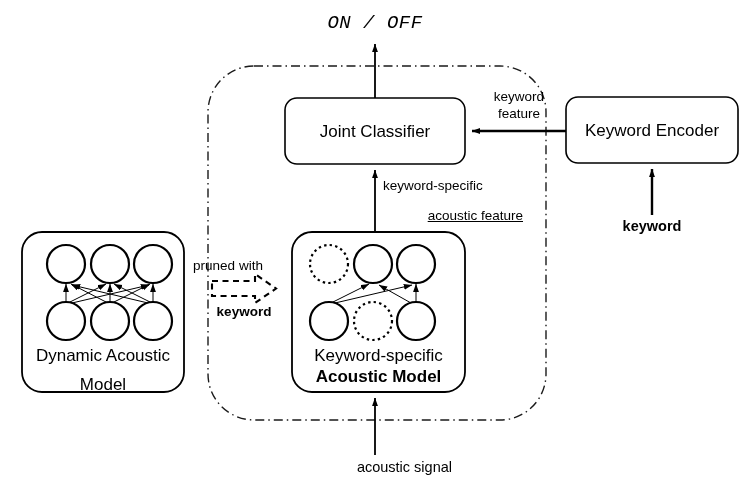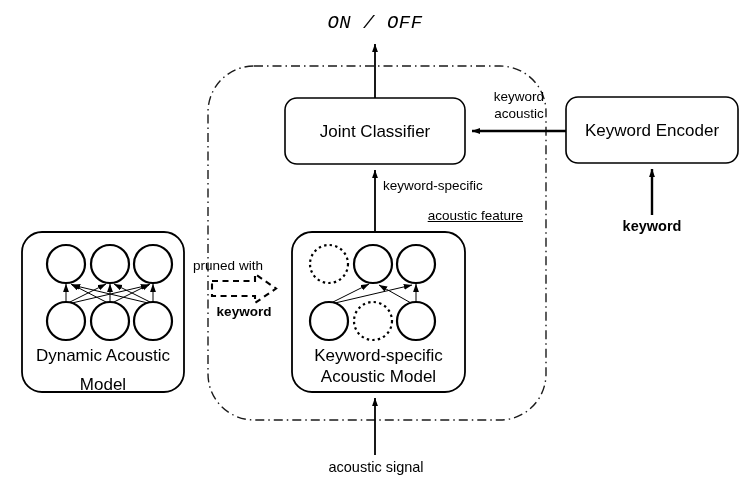--- a/index.html
+++ b/index.html
@@ -41,20 +41,21 @@
   }
   .lbl-small {
     font-size: 13.5px;
   }
   .lbl-bold {
     font-weight: bold;
     font-size: 13.5px;
   }
   .lbl-sig {
     font-size: 14.5px;
+    text-align: right;
   }
 </style>
 </head>
 <body>
 
 <div id="canvas">
 
   <svg id="diagram-svg" viewBox="0 0 756 496">
     <defs>
       <marker id="arrowhead" markerWidth="9" markerHeight="9" refX="7.4" refY="3.2" orient="auto" markerUnits="strokeWidth">
@@ -132,24 +133,24 @@
   <div class="lbl lbl-title" style="left:296px; top:12px; width:158px;">ON / OFF</div>
 
   <div class="lbl lbl-box" style="left:285px; top:121px; width:180px;">Joint Classifier</div>
 
   <div class="lbl lbl-box" style="left:566px; top:120px; width:172px;">Keyword Encoder</div>
 
   <div class="lbl lbl-box" style="left:16px; top:345px; width:174px;">Dynamic Acoustic</div>
   <div class="lbl lbl-box" style="left:16px; top:374px; width:174px;">Model</div>
 
   <div class="lbl lbl-box" style="left:292px; top:345px; width:173px;">Keyword-specific</div>
-  <div class="lbl lbl-box" style="left:292px; top:366px; width:173px;">Acoustic Model</div>
+  <div class="lbl lbl-box" style="left:292px; top:366px; width:173px;font-weight:bold;">Acoustic Model</div>
 
   <div class="lbl lbl-small" style="left:472px; top:89px; width:94px;">keyword</div>
-  <div class="lbl lbl-small" style="left:472px; top:106px; width:94px;">acoustic</div>
+  <div class="lbl lbl-small" style="left:472px; top:106px; width:94px;">feature</div>
 
   <div class="lbl lbl-small" style="left:383px; top:178px; width:140px; text-align:left;">keyword-specific</div>
   <div class="lbl lbl-small" style="left:383px; top:208px; width:140px; text-align:right;text-decoration:underline;">acoustic feature</div>
 
   <div class="lbl lbl-small" style="left:180px; top:258px; width:96px;">pruned with</div>
   <div class="lbl lbl-bold" style="left:201px; top:304px; width:86px;">keyword</div>
 
   <div class="lbl lbl-sig" style="left:300px; top:458px; width:152px;">acoustic signal</div>
 
   <div class="lbl lbl-bold" style="left:596px; top:217px; width:112px; font-size:14.5px;">keyword</div>

